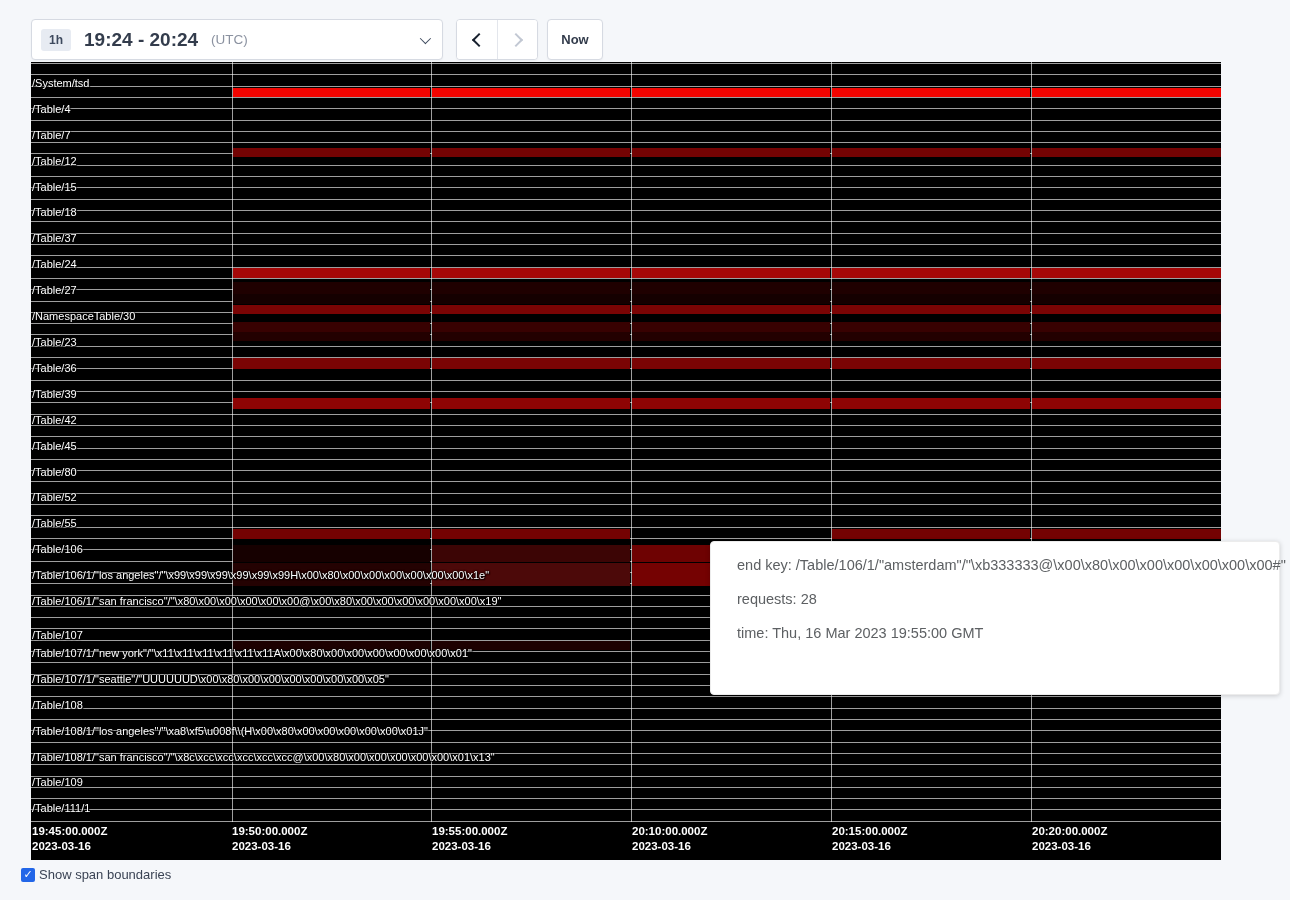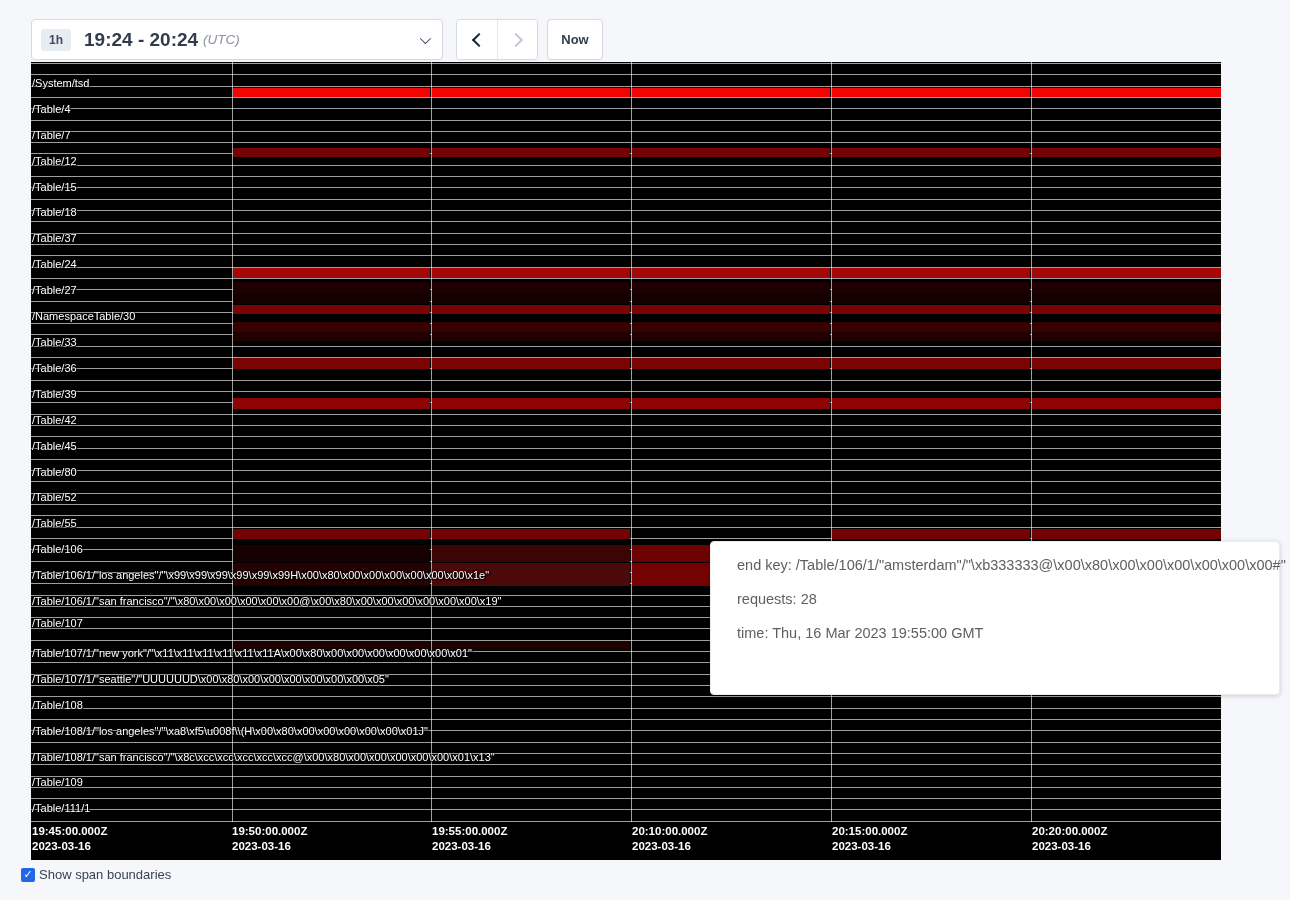--- a/index.html
+++ b/index.html
@@ -15,21 +15,21 @@
   .time-select {
     width: 412px; background: #fff; border: 1px solid #d6dae2; border-radius: 4px;
     display: flex; align-items: center; padding: 0 14px 0 9px; cursor: pointer;
     box-shadow: 0 1px 2px rgba(0,0,0,.04);
   }
   .duration-badge {
     background: #e7ebf2; color: #3e4a5e; font-weight: bold; font-size: 12px;
     border-radius: 3px; padding: 4px 8px; margin-right: 13px;
   }
   .range-text { font-size: 19px; font-weight: bold; color: #333c4c; }
-  .range-suffix { font-size: 13.5px; color: #8b92a0; margin-left: 5px; font-style: italic; }
+  .range-suffix { font-size: 13.5px; color: #8b92a0; margin-left: 13px; }
   .select-spacer { flex: 1; }
   .chev-down {
     width: 8px; height: 8px; border-right: 1.6px solid #3e4a5e; border-bottom: 1.6px solid #3e4a5e;
     transform: rotate(45deg) translateY(-2px);
   }
   .nav-group { margin-left: 13px; display: flex; border: 1px solid #d6dae2; border-radius: 4px; overflow: hidden; background:#fff; box-shadow: 0 1px 2px rgba(0,0,0,.04); }
   .nav-btn { width: 40px; background: #fff; border: none; display: flex; align-items: center; justify-content: center; cursor: pointer; }
   .nav-btn + .nav-btn { border-left: 1px solid #e3e6ec; }
   .chev-left  { width: 10px; height: 10px; border-left: 2.6px solid #17202e; border-bottom: 2.6px solid #17202e; transform: rotate(45deg); margin-left: 4px; }
   .chev-right { width: 10px; height: 10px; border-right: 2.6px solid #c2c8d3; border-top: 2.6px solid #c2c8d3; transform: rotate(45deg); margin-right: 4px; }
@@ -225,32 +225,32 @@
     <div class="row-label" style="top: 15px;">/System/tsd</div>
     <div class="row-label" style="top: 41px;">/Table/4</div>
     <div class="row-label" style="top: 67px;">/Table/7</div>
     <div class="row-label" style="top: 93px;">/Table/12</div>
     <div class="row-label" style="top: 119px;">/Table/15</div>
     <div class="row-label" style="top: 144px;">/Table/18</div>
     <div class="row-label" style="top: 170px;">/Table/37</div>
     <div class="row-label" style="top: 196px;">/Table/24</div>
     <div class="row-label" style="top: 222px;">/Table/27</div>
     <div class="row-label" style="top: 248px;">/NamespaceTable/30</div>
-    <div class="row-label" style="top: 274px;">/Table/33</div>
+    <div class="row-label" style="top: 274px;">/Table/23</div>
     <div class="row-label" style="top: 300px;">/Table/36</div>
     <div class="row-label" style="top: 326px;">/Table/39</div>
     <div class="row-label" style="top: 352px;">/Table/42</div>
     <div class="row-label" style="top: 378px;">/Table/45</div>
     <div class="row-label" style="top: 404px;">/Table/80</div>
     <div class="row-label" style="top: 429px;">/Table/52</div>
     <div class="row-label" style="top: 455px;">/Table/55</div>
     <div class="row-label" style="top: 481px;">/Table/106</div>
     <div class="row-label" style="top: 507px;">/Table/106/1/"los angeles"/"\x99\x99\x99\x99\x99\x99H\x00\x80\x00\x00\x00\x00\x00\x00\x1e"</div>
     <div class="row-label" style="top: 533px;">/Table/106/1/"san francisco"/"\x80\x00\x00\x00\x00\x00@\x00\x80\x00\x00\x00\x00\x00\x00\x19"</div>
-    <div class="row-label" style="top: 555px;">/Table/107</div>
+    <div class="row-label" style="top: 567px;">/Table/107</div>
     <div class="row-label" style="top: 585px;">/Table/107/1/"new york"/"\x11\x11\x11\x11\x11\x11A\x00\x80\x00\x00\x00\x00\x00\x00\x01"</div>
     <div class="row-label" style="top: 611px;">/Table/107/1/"seattle"/"UUUUUUD\x00\x80\x00\x00\x00\x00\x00\x00\x05"</div>
     <div class="row-label" style="top: 637px;">/Table/108</div>
     <div class="row-label" style="top: 663px;">/Table/108/1/"los angeles"/"\xa8\xf5\u008f\\(H\x00\x80\x00\x00\x00\x00\x00\x01J"</div>
     <div class="row-label" style="top: 689px;">/Table/108/1/"san francisco"/"\x8c\xcc\xcc\xcc\xcc\xcc@\x00\x80\x00\x00\x00\x00\x00\x01\x13"</div>
     <div class="row-label" style="top: 714px;">/Table/109</div>
     <div class="row-label" style="top: 740px;">/Table/111/1</div>
     <div class="axis-label" style="left: 1px;">
       <div>19:45:00.000Z</div>
       <div>2023-03-16</div>

